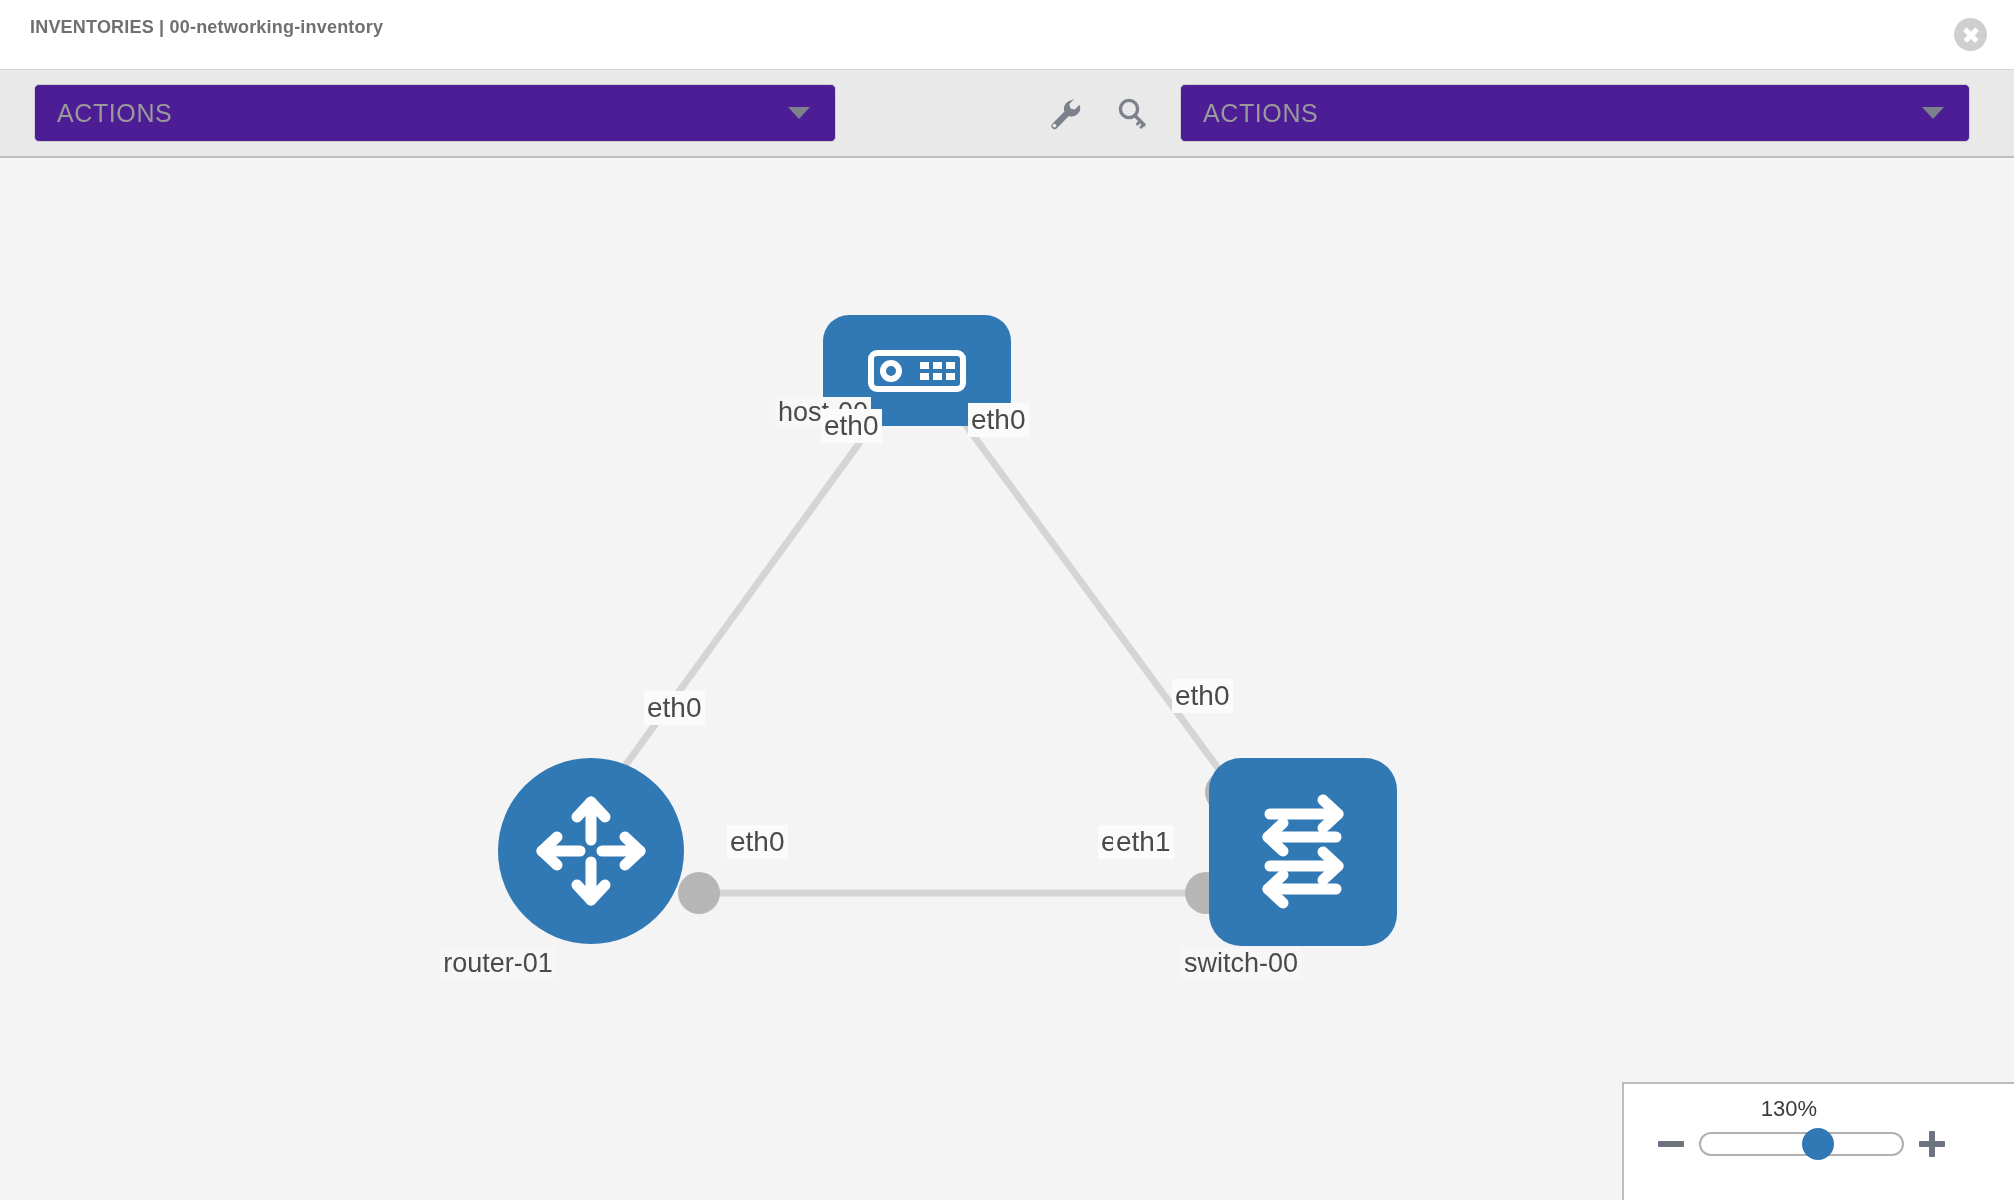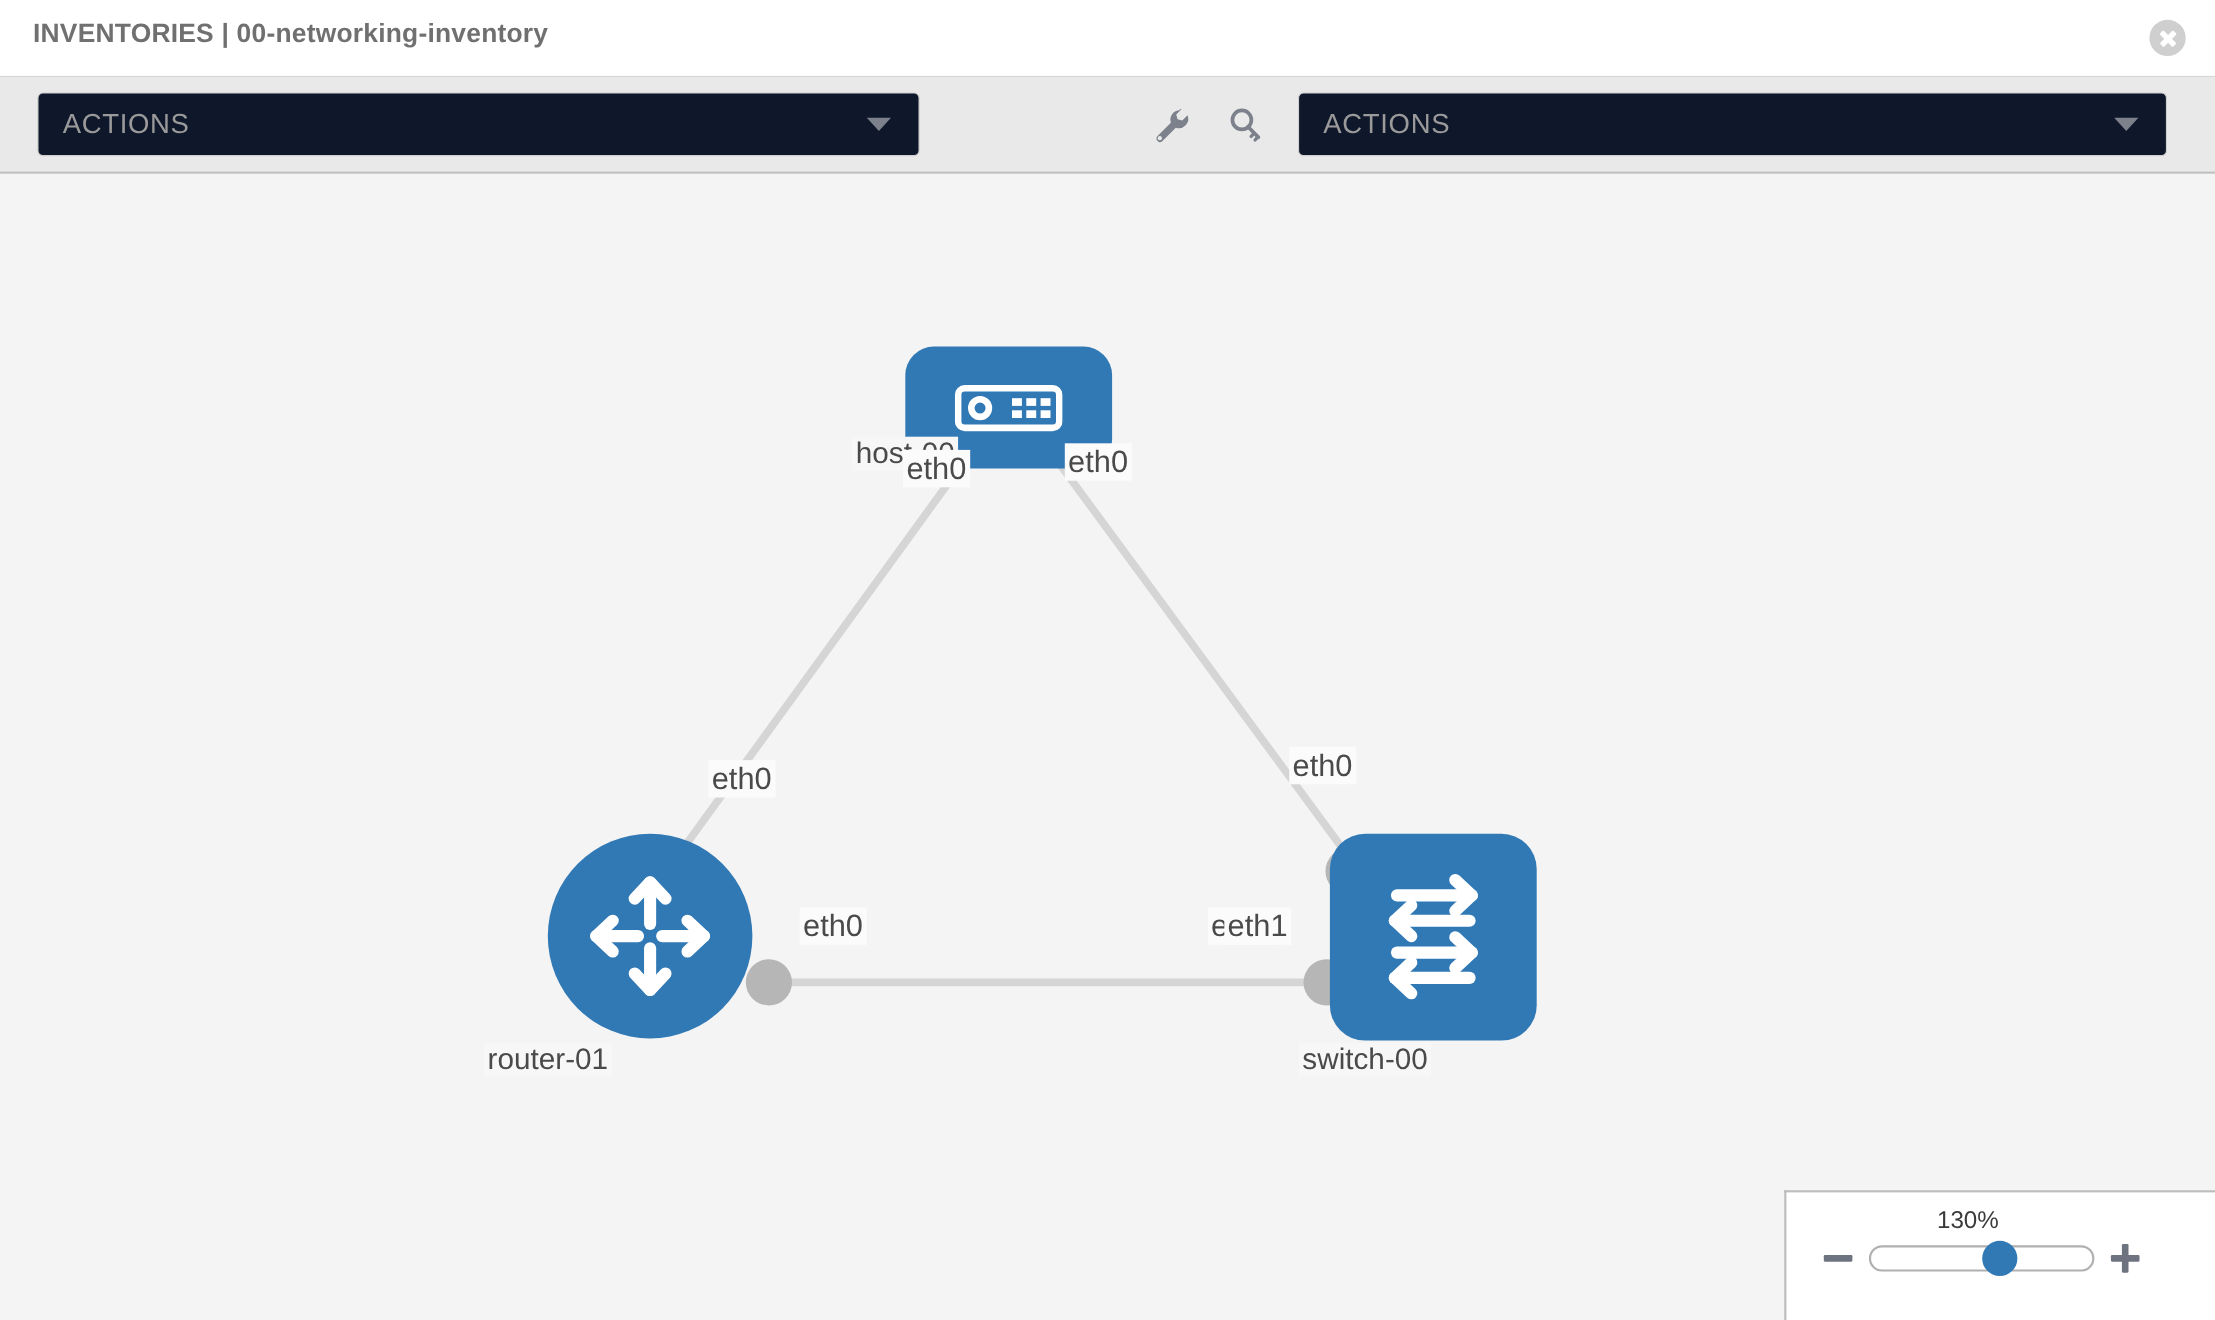--- a/index.html
+++ b/index.html
@@ -11,21 +11,21 @@
   }
 
   
   #header {
     position: absolute; left: 0; top: 0; width: 2014px; height: 70px;
     background: #ffffff;
     border-bottom: 1px solid #d7d7d7;
   }
   #page-title {
     position: absolute; left: 30px; top: 17px;
-    font-size: 24px; font-weight: bold; color: #707070;
+    font-size: 18px; font-weight: bold; color: #707070;
     letter-spacing: 0.2px; white-space: nowrap;
   }
   #close-btn {
     position: absolute; right: 27px; top: 18px;
     width: 33px; height: 33px; border-radius: 50%;
     background: #cfcfcf; cursor: pointer;
   }
   #close-btn .bar {
     position: absolute; left: 50%; top: 50%;
     width: 17px; height: 4.5px; background: #ffffff; border-radius: 1px;
@@ -34,21 +34,21 @@
   #close-btn .b2 { transform: translate(-50%,-50%) rotate(-45deg); }
 
   
   #toolbar {
     position: absolute; left: 0; top: 70px; width: 2014px; height: 88px;
     background: #e9e9e9;
     border-bottom: 2px solid #bfbfbf;
   }
   .field {
     position: absolute; top: 14px; height: 58px;
-    background: #0f172a;
+    background: #4c1d95;
     border: 1px solid #cfcfcf;
     border-radius: 5px;
   }
   #actions-select { left: 34px; width: 802px; }
   #search-field   { left: 1180px; width: 790px; }
   .field .ph {
     position: absolute; left: 22px; top: 50%; transform: translateY(-50%);
     font-size: 25px; color: #9a9a9a; letter-spacing: 0.6px; white-space: nowrap;
   }
   .caret {

